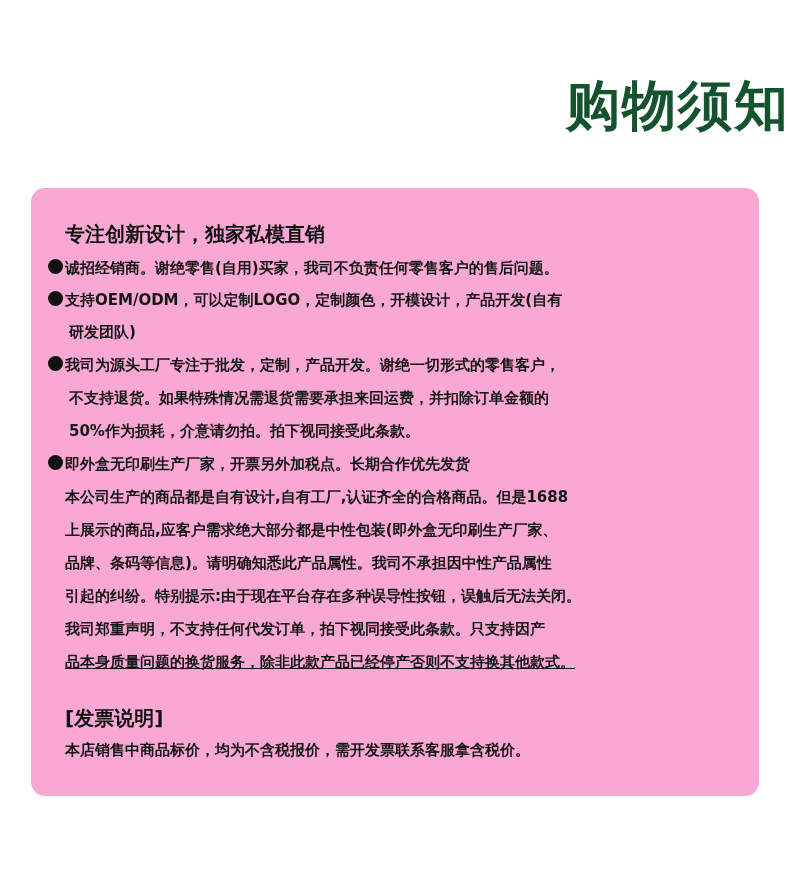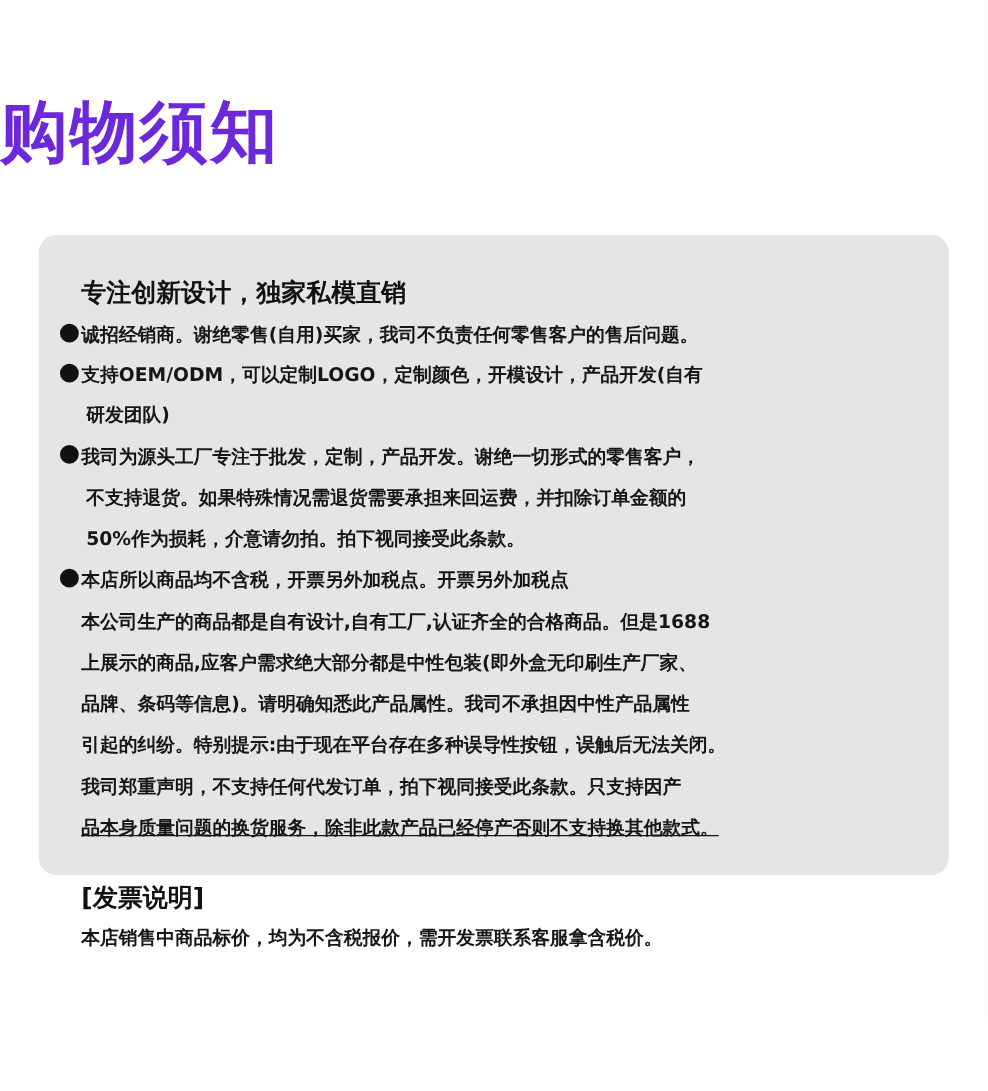--- a/index.html
+++ b/index.html
@@ -13,34 +13,34 @@
       position: relative;
       overflow: hidden;
       font-family: "DejaVu Sans", "Liberation Sans", sans-serif;
       color: #111111;
     }
     .page-title {
       position: absolute;
       left: 0;
       top: 70px;
       width: 790px;
-      text-align: left;
+      text-align: right;
       font-size: 54px;
       font-weight: bold;
       line-height: 72px;
       letter-spacing: 2px;
-      color: #6d28d9;
+      color: #14532d;
     }
     .panel {
       position: absolute;
       left: 31px;
       top: 188px;
       width: 728px;
-      height: 512px;
-      background: #e5e5e5;
+      height: 608px;
+      background: #f9a8d4;
       border-radius: 14px;
     }
     .line {
       position: absolute;
       left: 0;
       white-space: nowrap;
       font-size: 15px;
       line-height: 32px;
       color: #161616;
       font-weight: bold;
@@ -67,21 +67,21 @@
 
 <div class="panel">
   <div class="line heading" style="left:34px; top:30px;">专注创新设计，独家私模直销</div>
 
   <div class="line" style="left:17px; top:64px;"><span class="bullet"></span><span>诚招经销商。谢绝零售(自用)买家，我司不负责任何零售客户的售后问题。</span></div>
   <div class="line" style="left:17px; top:96px;"><span class="bullet"></span><span>支持OEM/ODM，可以定制LOGO，定制颜色，开模设计，产品开发(自有</span></div>
   <div class="line" style="left:38px; top:128px;">研发团队)</div>
   <div class="line" style="left:17px; top:161px;"><span class="bullet"></span><span>我司为源头工厂专注于批发，定制，产品开发。谢绝一切形式的零售客户，</span></div>
   <div class="line" style="left:38px; top:194px;">不支持退货。如果特殊情况需退货需要承担来回运费，并扣除订单金额的</div>
   <div class="line" style="left:38px; top:227px;">50%作为损耗，介意请勿拍。拍下视同接受此条款。</div>
-  <div class="line" style="left:17px; top:260px;"><span class="bullet"></span><span>本店所以商品均不含税，开票另外加税点。开票另外加税点</span></div>
+  <div class="line" style="left:17px; top:260px;"><span class="bullet"></span><span>即外盒无印刷生产厂家，开票另外加税点。长期合作优先发货</span></div>
   <div class="line" style="left:34px; top:293px;text-align:center;">本公司生产的商品都是自有设计,自有工厂,认证齐全的合格商品。但是1688</div>
   <div class="line" style="left:34px; top:326px;">上展示的商品,应客户需求绝大部分都是中性包装(即外盒无印刷生产厂家、</div>
   <div class="line" style="left:34px; top:359px;">品牌、条码等信息)。请明确知悉此产品属性。我司不承担因中性产品属性</div>
   <div class="line" style="left:34px; top:392px;">引起的纠纷。特别提示:由于现在平台存在多种误导性按钮，误触后无法关闭。</div>
   <div class="line" style="left:34px; top:425px;">我司郑重声明，不支持任何代发订单，拍下视同接受此条款。只支持因产</div>
   <div class="line" style="left:34px; top:458px;text-decoration:underline;">品本身质量问题的换货服务，除非此款产品已经停产否则不支持换其他款式。</div>
 
   <div class="line heading" style="left:34px; top:514px;text-align:center;">[发票说明]</div>
   <div class="line" style="left:34px; top:546px;">本店销售中商品标价，均为不含税报价，需开发票联系客服拿含税价。</div>
 </div>

